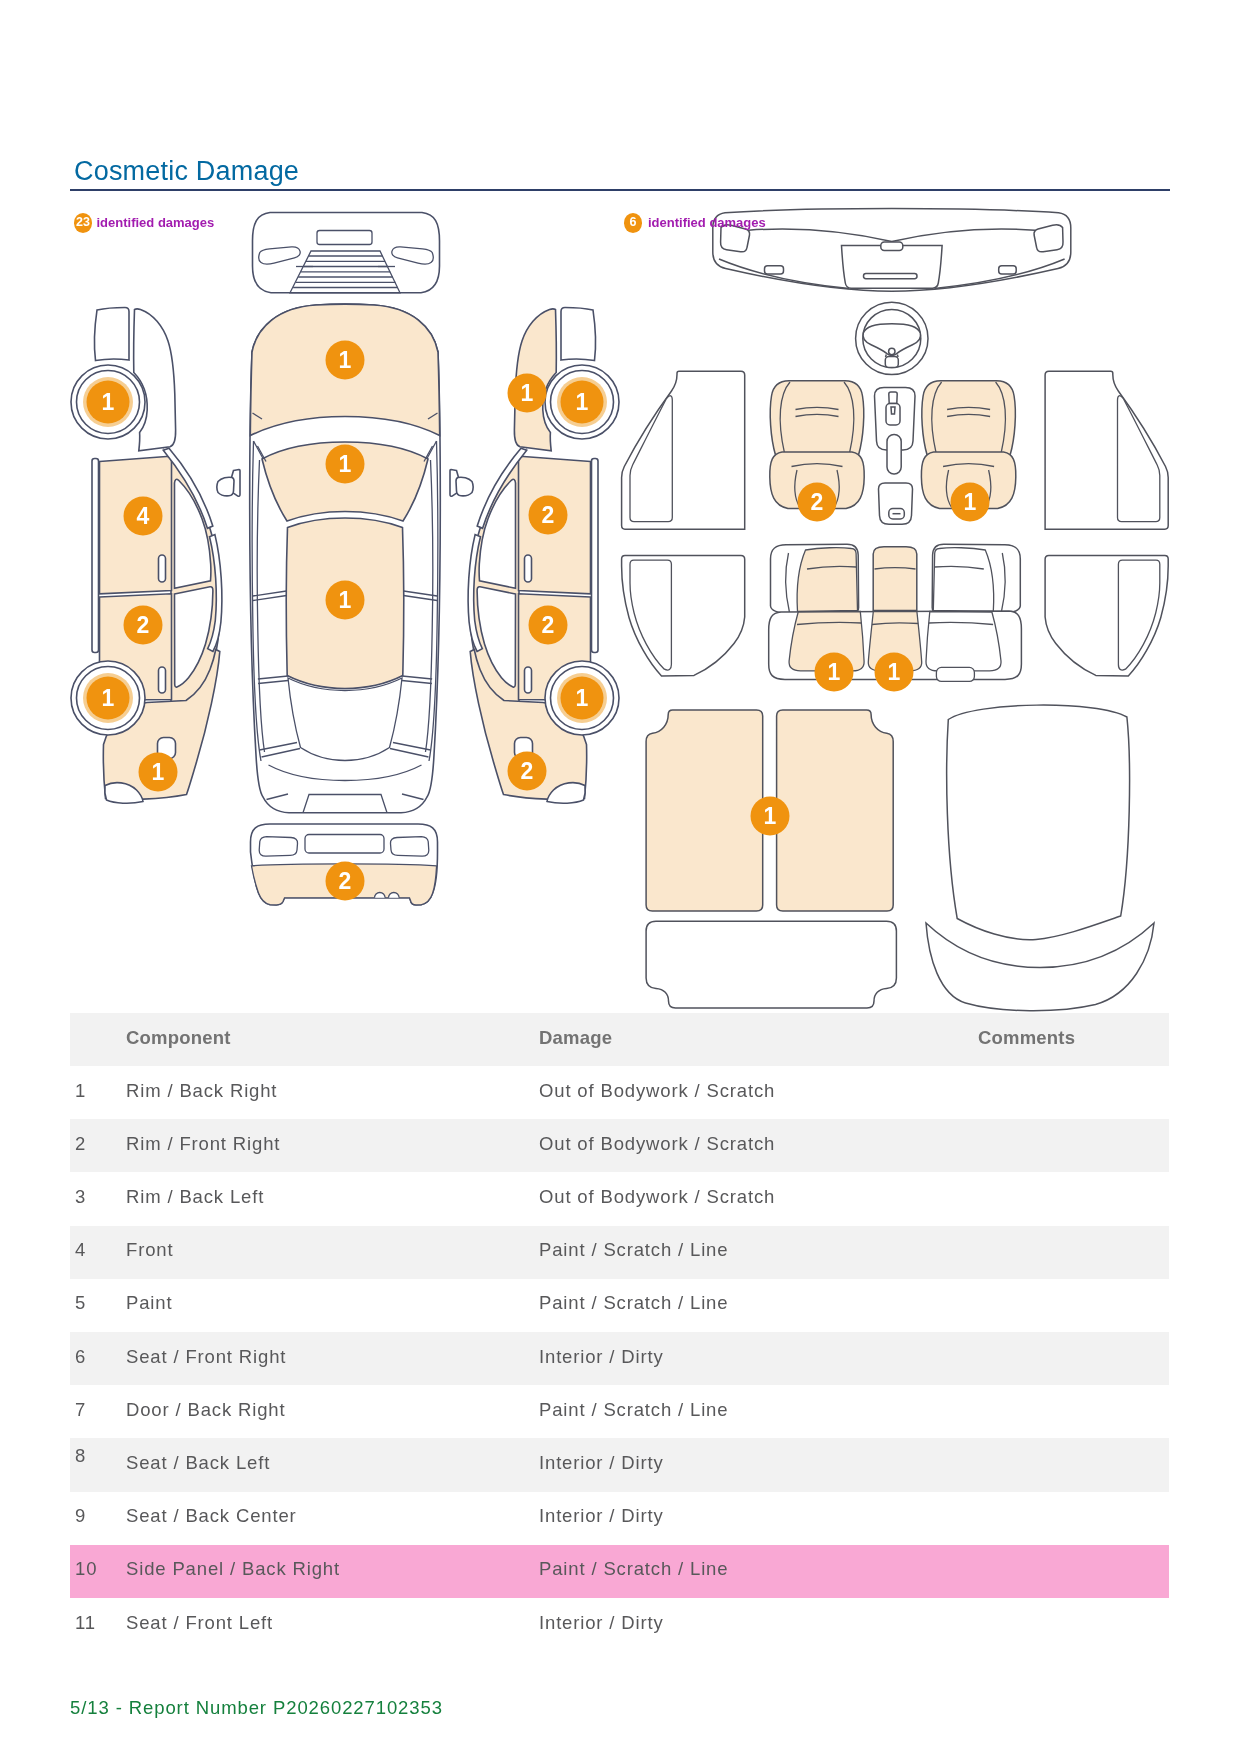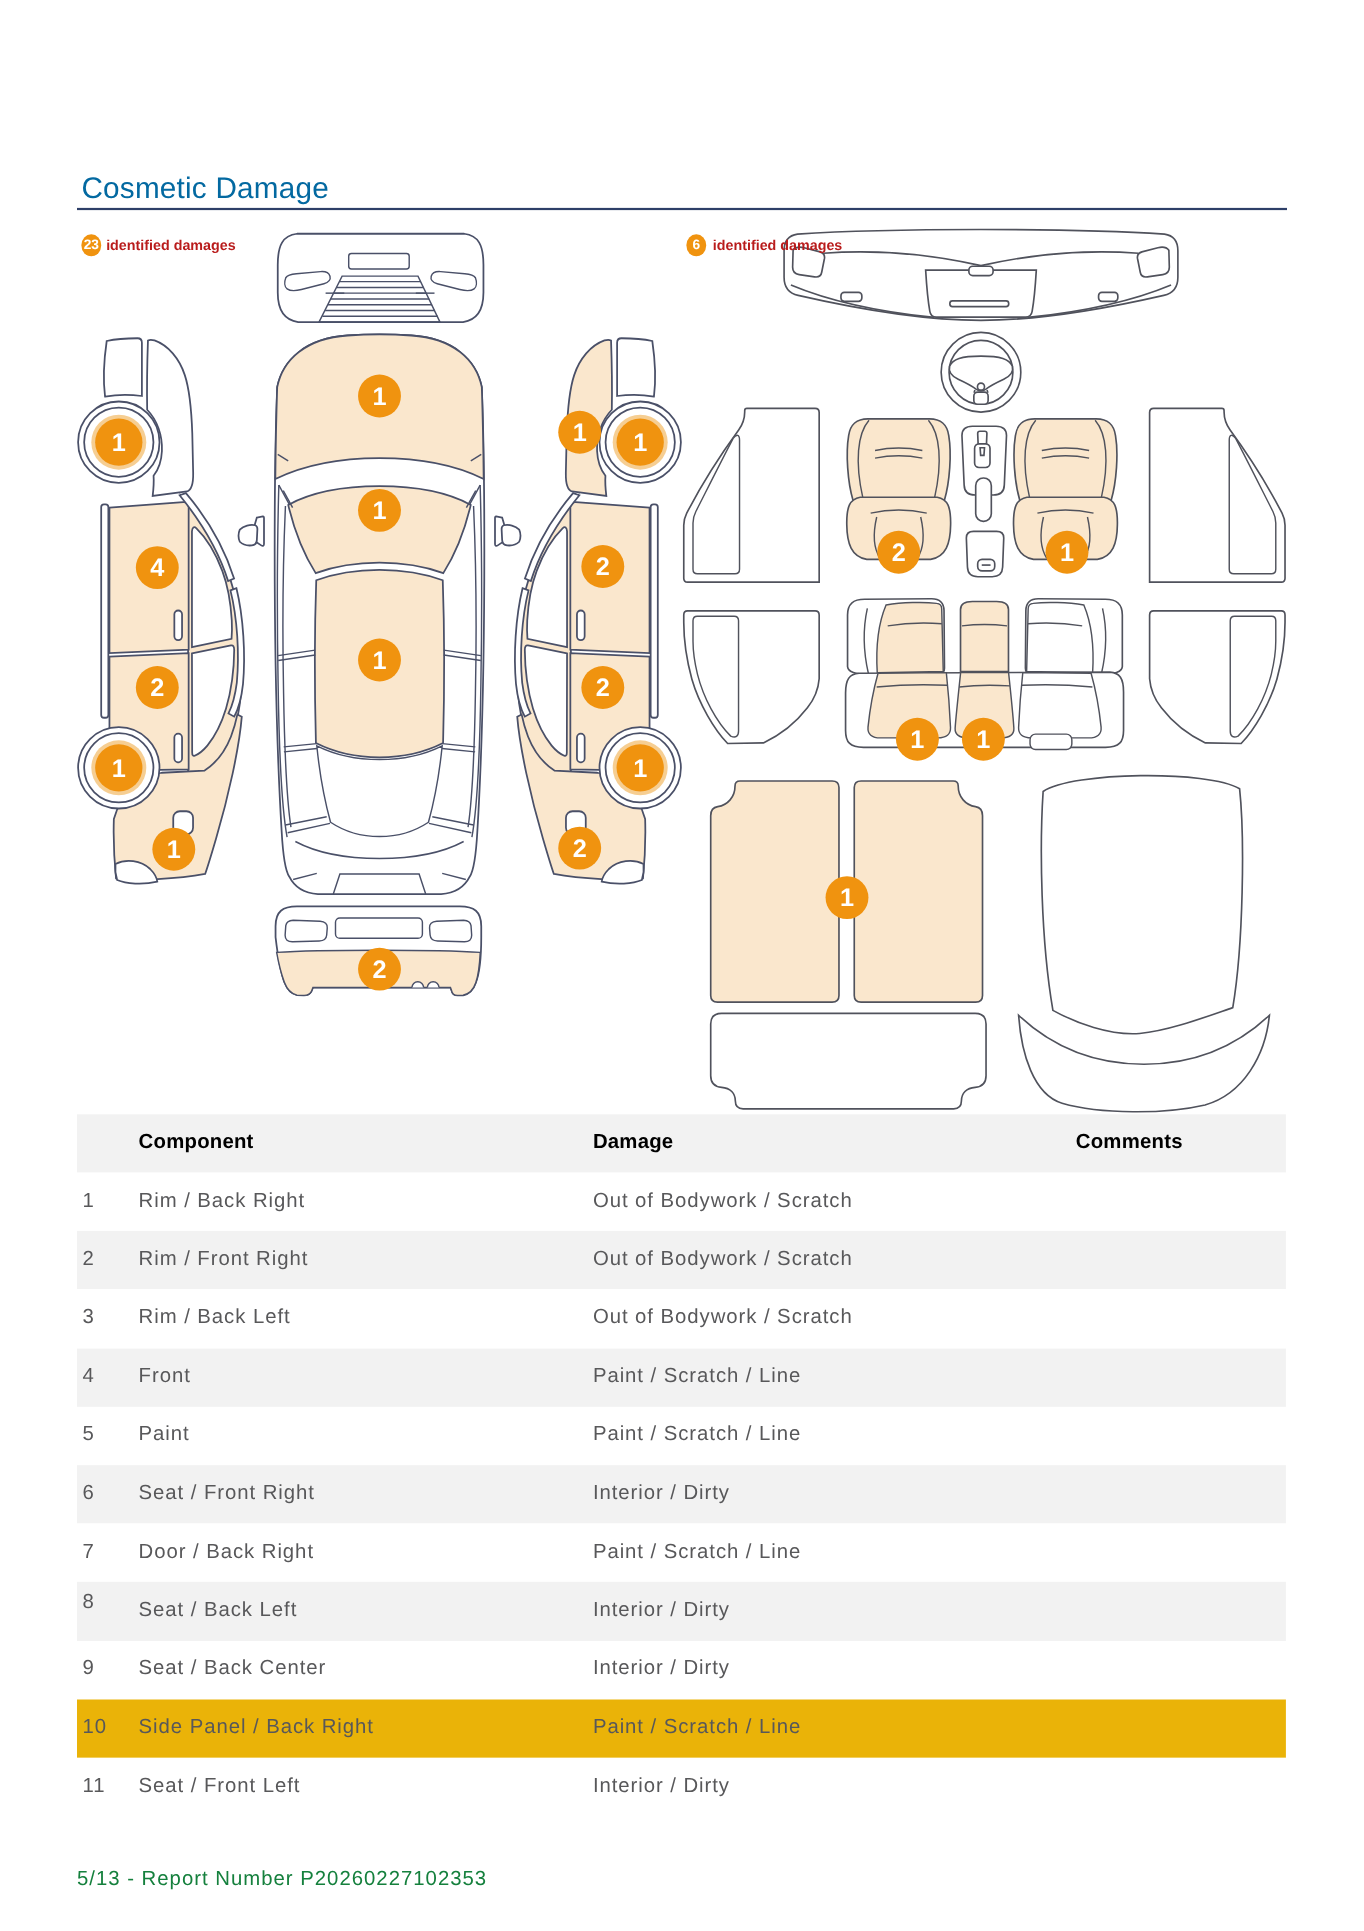--- a/index.html
+++ b/index.html
@@ -1,21 +1,21 @@
 <!DOCTYPE html>
 <html><head><meta charset="utf-8"><style>
 *{margin:0;padding:0;box-sizing:border-box}
 html,body{width:1240px;height:1755px;background:#fff;font-family:"Liberation Sans",sans-serif;position:relative;overflow:hidden}
 .abs{position:absolute}
 #title{left:74px;top:156px;font-size:27px;color:#0369a1;letter-spacing:0.2px}
 #rule{left:70px;top:188.5px;width:1100px;height:2px;background:#2e3f68}
 .badge{width:18px;height:19.5px;border-radius:50%;background:#F0930F;color:#fff;font-size:12.5px;font-weight:bold;text-align:center;line-height:19.5px}
-.blabel{font-size:13px;font-weight:bold;color:#b91c1c;letter-spacing:0px}
+.blabel{font-size:13px;font-weight:bold;color:#a21caf;letter-spacing:0px}
 #thead{left:70px;top:1012.8px;width:1099px;height:53.2px;background:#f2f2f2}
-.th{position:absolute;top:1026.5px;font-size:18.5px;font-weight:bold;color:#000000;letter-spacing:0.2px}
+.th{position:absolute;top:1026.5px;font-size:18.5px;font-weight:bold;color:#737373;letter-spacing:0.2px}
 .tr{position:absolute;left:70px;width:1099px;height:53.2px}
 .tr span{position:absolute;top:13.5px;font-size:18.5px;color:#58585a;letter-spacing:0.85px}
 .c0{left:5px}.c1{left:56px}.c2{left:469px}
 #footer{left:70px;top:1697px;font-size:18.5px;color:#15803d;letter-spacing:0.9px}
 </style></head>
 <body>
 <svg class="abs" style="left:0;top:0" width="1240" height="1755" viewBox="0 0 1240 1755">
 <defs>
       <path id="svP1" d="M97,310 C106,308 118,307.5 125,307.5 C127.5,307.5 129,309 129,311.5 L129,360 C118,358.5 104,359 95.5,360.5 C93.8,347 94.5,327 97,310 Z"></path>
       <path id="svP2" d="M134.5,309.5 C136,308.7 138,308.7 140.5,309.5 C153,314 163,326 168,341 C172,353 174,371 174.8,394 L175.6,430 C175.8,440 174,445.5 170,446.8 L138.8,450.8 C139.6,444 140,438 139.6,432.5 C144,427 146.8,419 147.2,410 C147.8,396 143,382 133.8,372.5 C133.4,351 133.8,330 134.5,309.5 Z"></path>
@@ -315,21 +315,21 @@
 <div class="tr" style="top:1438.4px;background:#f2f2f2">
     <span class="c0" style="top:7px">8</span>
     <span class="c1">Seat / Back Left</span>
     <span class="c2">Interior / Dirty</span>
   </div>
 <div class="tr" style="top:1491.6px;background:#ffffff">
     <span class="c0" style="">9</span>
     <span class="c1">Seat / Back Center</span>
     <span class="c2">Interior / Dirty</span>
   </div>
-<div class="tr" style="top:1544.8px;background:#eab308">
+<div class="tr" style="top:1544.8px;background:#f9a8d4">
     <span class="c0" style="">10</span>
     <span class="c1">Side Panel / Back Right</span>
     <span class="c2">Paint / Scratch / Line</span>
   </div>
 <div class="tr" style="top:1598.0px;background:#ffffff">
     <span class="c0" style="">11</span>
     <span class="c1">Seat / Front Left</span>
     <span class="c2">Interior / Dirty</span>
   </div>
 <div class="abs" id="footer">5/13 - Report Number P20260227102353</div>

